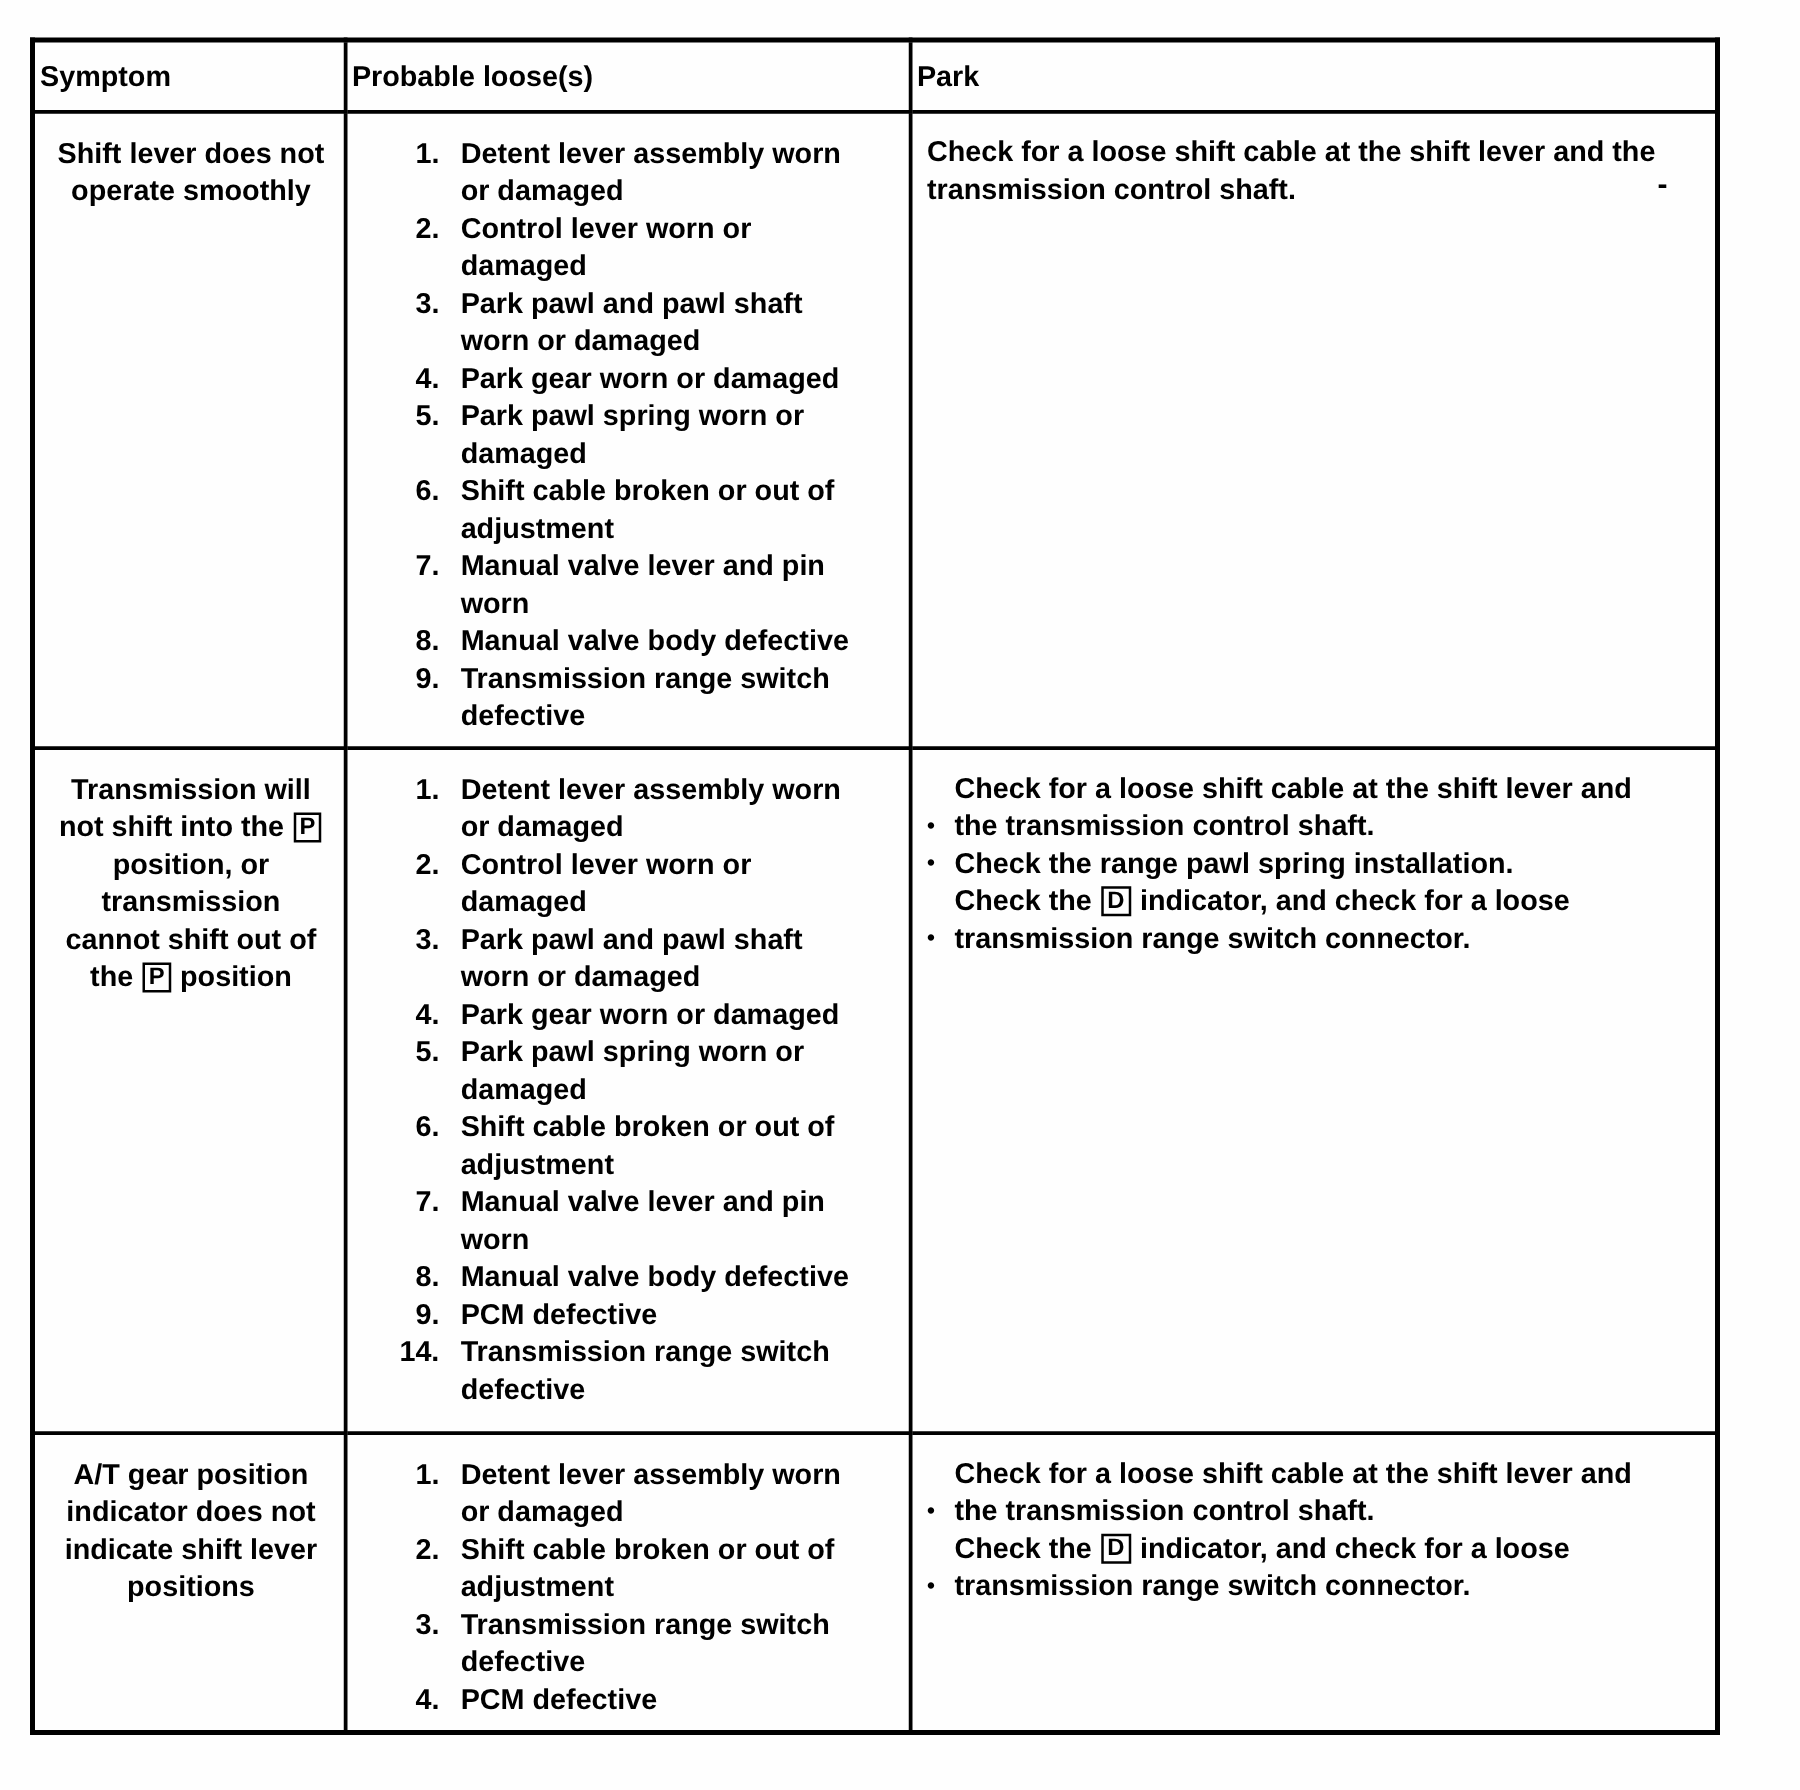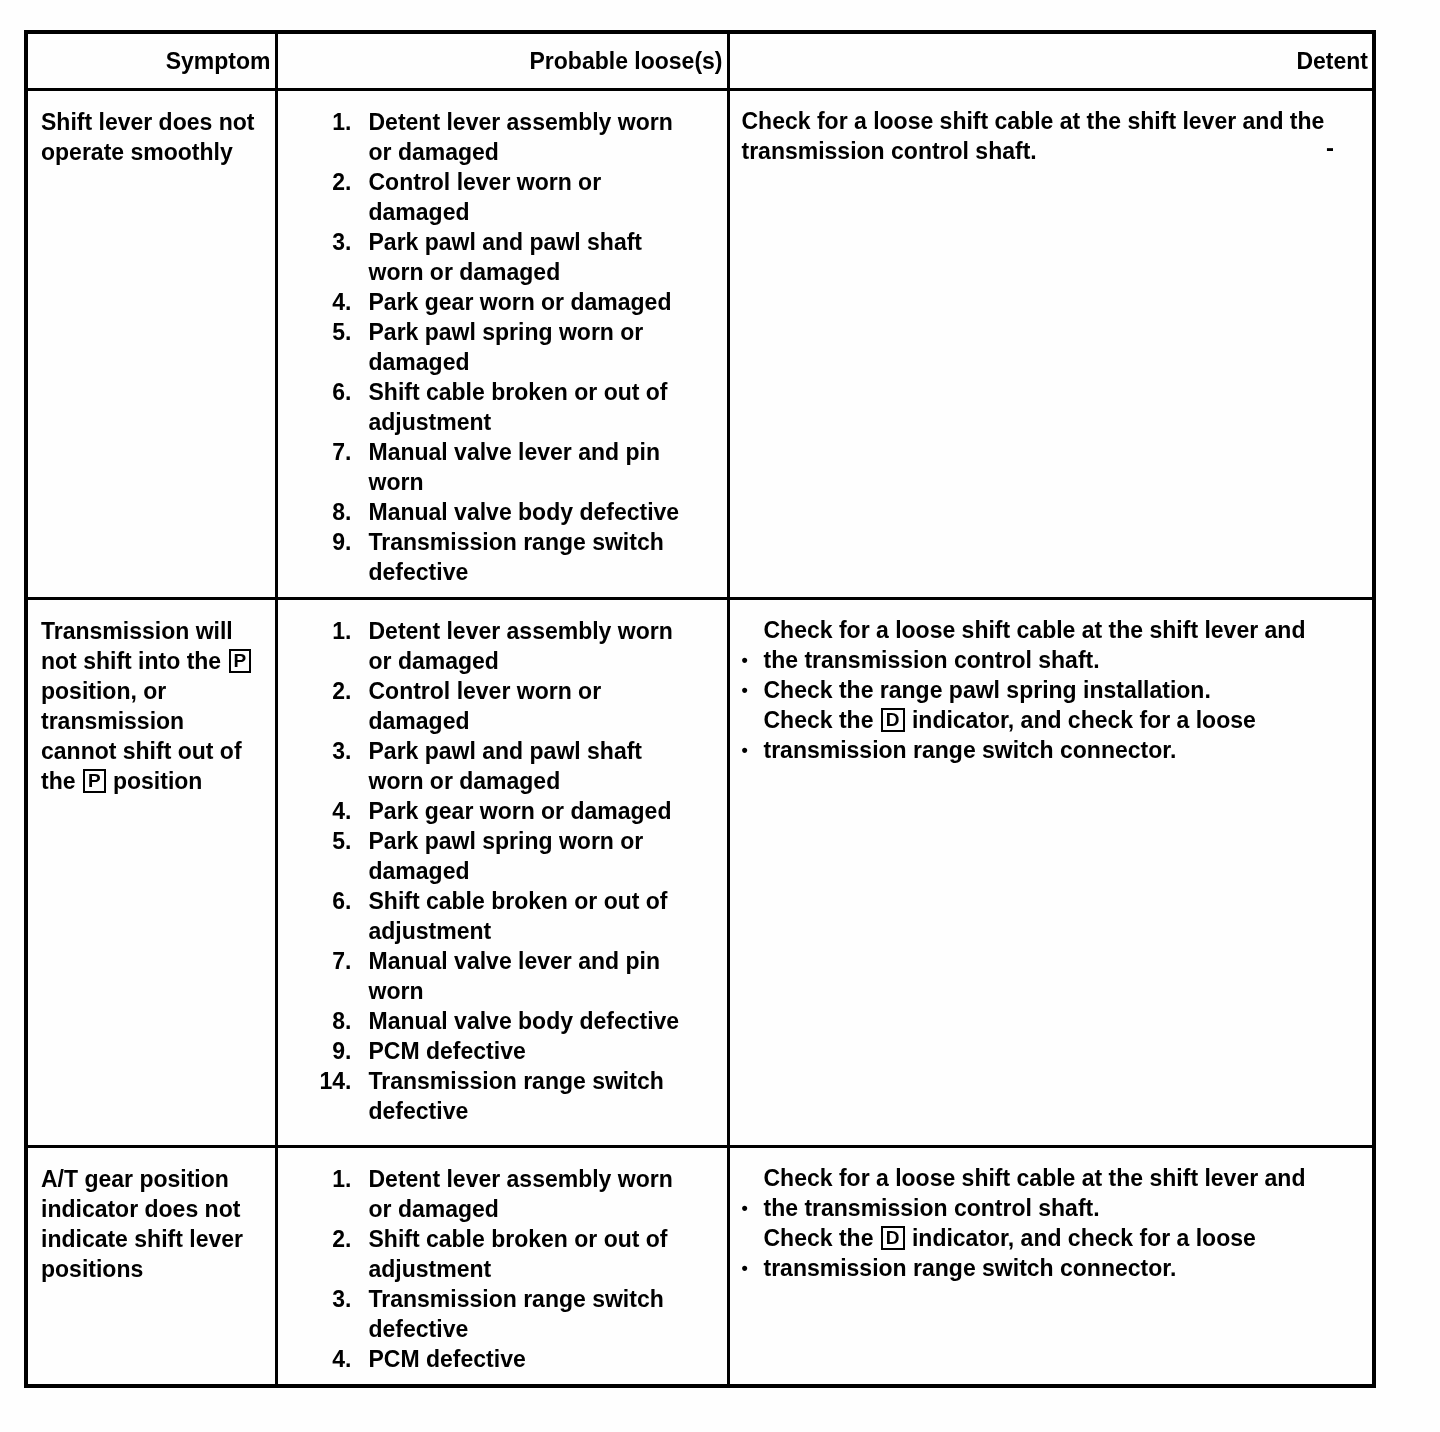--- a/index.html
+++ b/index.html
@@ -29,33 +29,34 @@
     border-collapse: collapse;
     table-layout: fixed;
     border: 4px solid #000;
   }
   th, td {
     border: 3px solid #000;
   }
   th {
     height: 54px;
     font-size: 23px;
-    text-align: right;
+    text-align: left;
     vertical-align: middle;
     padding: 0 4px;
     font-weight: 700;
   }
   td.cell {
     vertical-align: top;
     font-size: 23px;
     line-height: 30px;
     font-weight: 700;
   }
   td.symptom-cell {
     padding: 16px 10px 10px 13px;
+    text-align: center;
   }
   td.causes-cell {
     padding: 16px 6px 10px 24px;
   }
   td.notes-cell {
     padding: 15px 22px 10px 12px;
   }
   .cause {
     display: flex;
     align-items: flex-start;
@@ -104,21 +105,21 @@
   <table class="troubleshooting">
     <colgroup>
       <col style="width:250px">
       <col style="width:452px">
       <col style="width:646px">
     </colgroup>
     <thead>
       <tr>
         <th>Symptom</th>
         <th>Probable loose(s)</th>
-        <th>Detent</th>
+        <th>Park</th>
       </tr>
     </thead>
     <tbody>
         <tr style="height: 508px;">
           <td class="cell symptom-cell">
             <div>Shift lever does not operate smoothly</div>
           </td>
           <td class="cell causes-cell">
             <div class="cause">
               <span class="num">1.</span>

